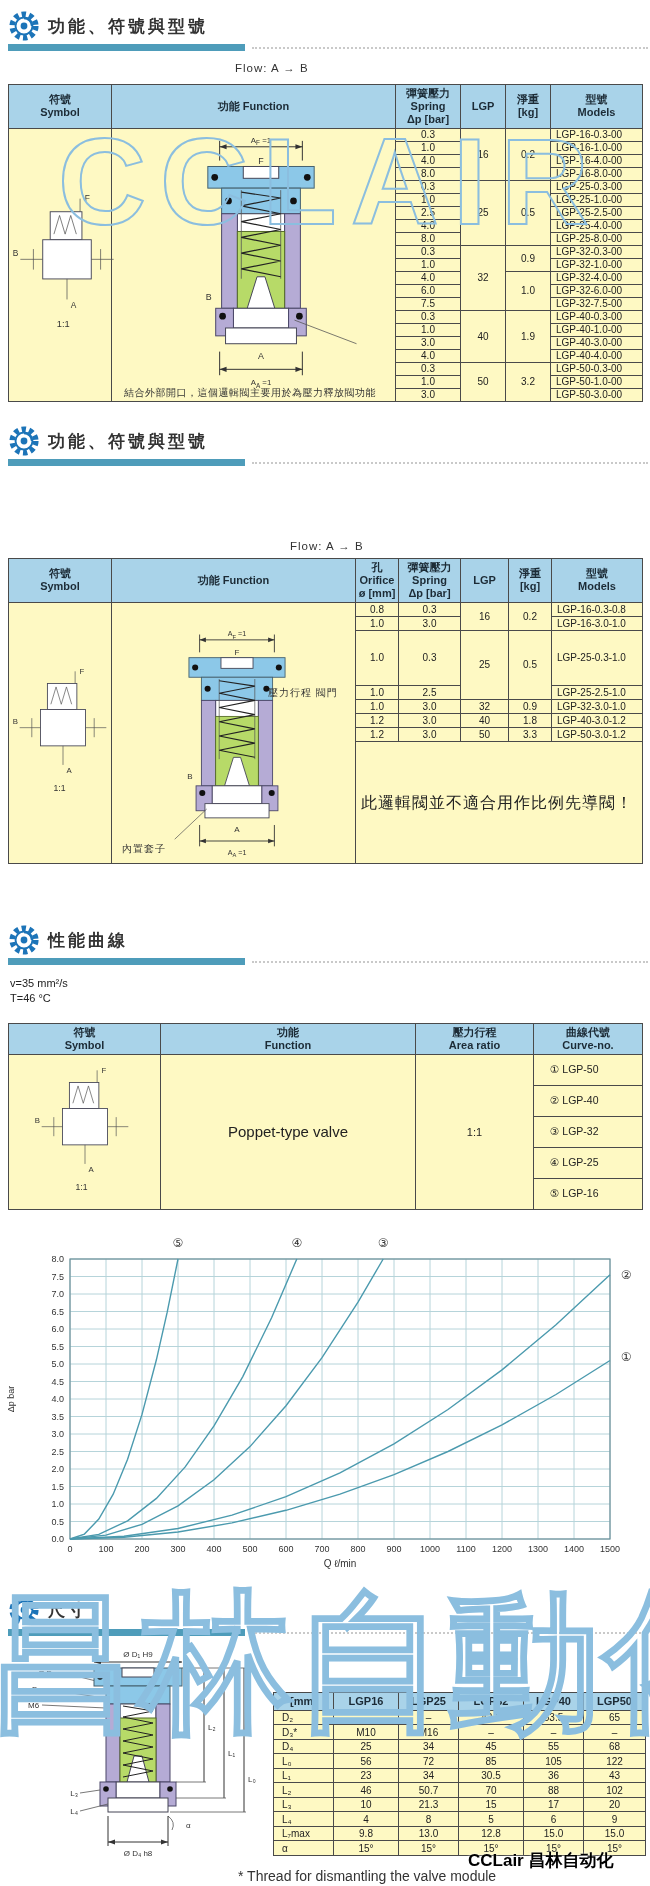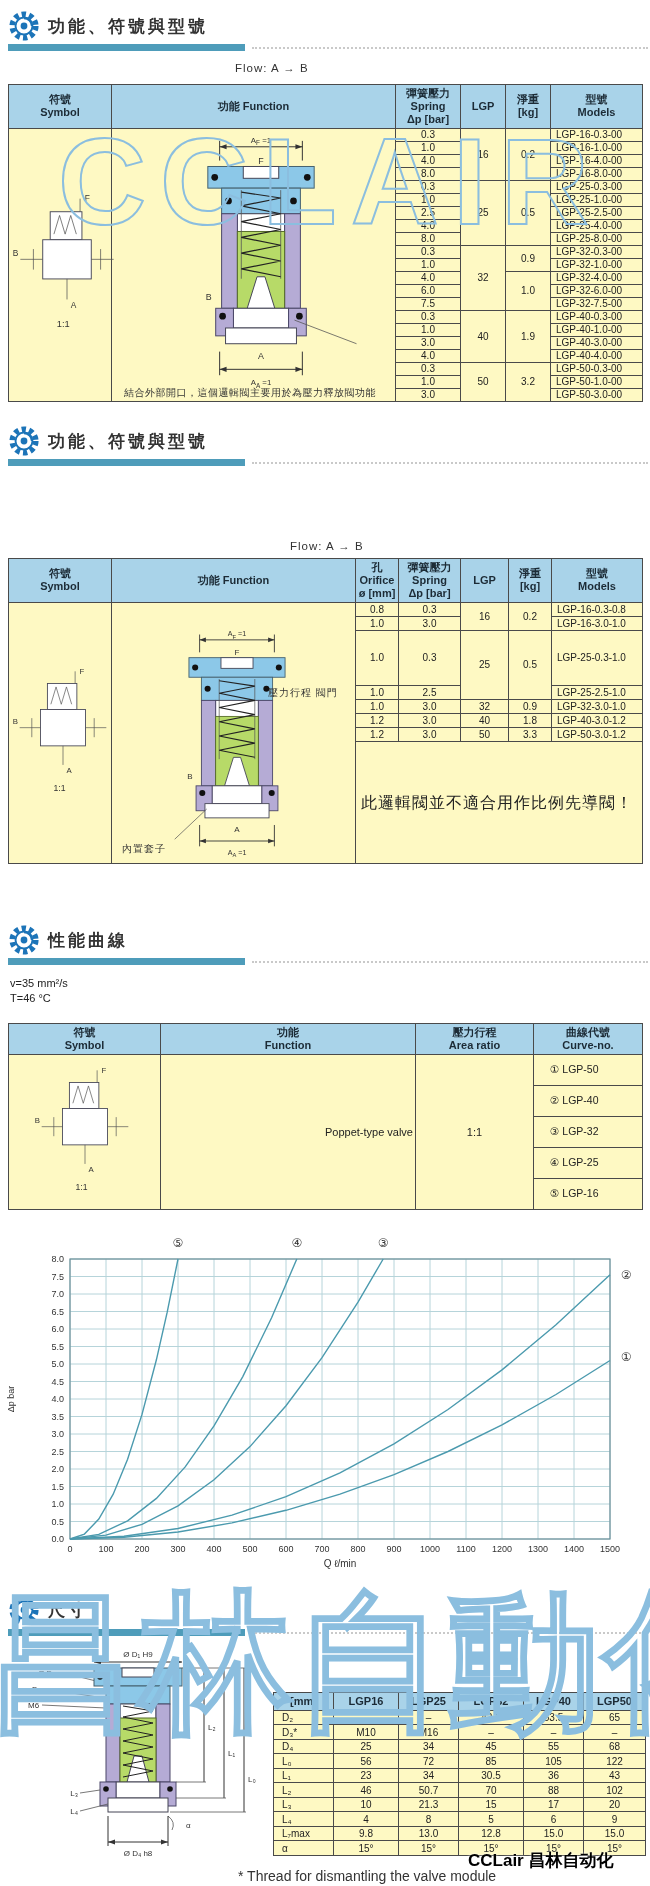--- a/index.html
+++ b/index.html
@@ -448,21 +448,21 @@
             <line class="thin" x1="10" y1="75" x2="34" y2="75"></line>
             <line class="thin" x1="24" y1="64" x2="24" y2="86"></line>
             <line class="thin" x1="86" y1="75" x2="110" y2="75"></line>
             <line class="thin" x1="96" y1="64" x2="96" y2="86"></line>
             <text x="2" y="71" font-size="9">B</text>
             <line class="thin" x1="60" y1="96" x2="60" y2="118"></line>
             <text x="64" y="127" font-size="9">A</text>
             <text x="56" y="148" font-size="10" text-anchor="middle">1:1</text>
           </svg>
         </td>
-        <td rowspan="5" style="text-align:right;font-size:11px">Poppet-type valve</td>
+        <td rowspan="5" style="text-align:center;font-size:15px">Poppet-type valve</td>
         <td rowspan="5" style="text-align:center;font-size:11px">1:1</td>
 
       <td>①  LGP-50</td>
         </tr>
     <tr>
           <td>②  LGP-40</td>
         </tr>
         <tr>
           <td>③  LGP-32</td>
         </tr>

